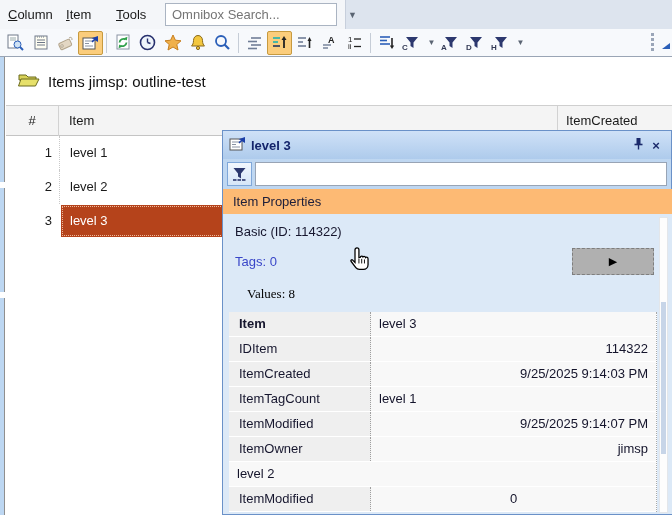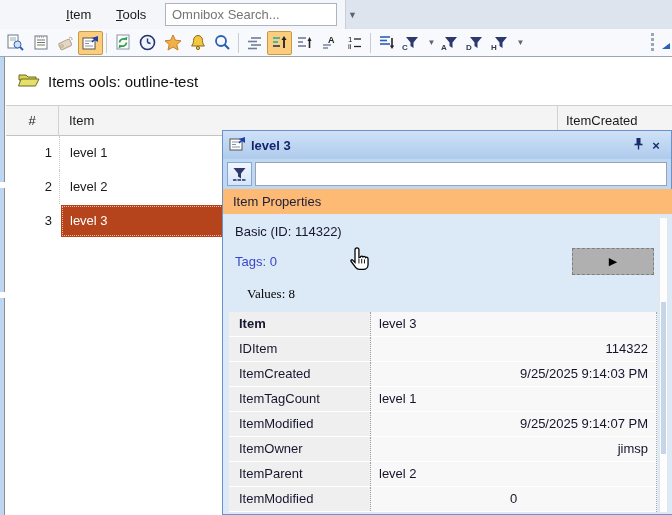--- a/index.html
+++ b/index.html
@@ -80,20 +80,21 @@
   
   .cursor { position:absolute; left:348px; top:245px; z-index:9; }
 </style>
 </head>
 <body>
 
 <div id="app">
 
   <div class="menubar">
     <div class="menubar-right"></div>
+    <div class="menu-item" style="left:0"><span class="accel">C</span><span>olumn</span></div>
     <div class="menu-item" style="left:58px"><span class="accel">I</span><span>tem</span></div>
     <div class="menu-item" style="left:108px"><span class="accel">T</span><span>ools</span></div>
     <div class="omnibox">
       <input class="ph" placeholder="Omnibox Search..." style="">
       <span class="dd">▼</span>
     </div>
   </div>
 
   <div class="toolbar">
     <div class="tbtn">
@@ -300,21 +301,21 @@
   <div class="dockstrip">
     <div class="gap" style="top:125px"></div>
     <div class="gap" style="top:235px"></div>
   </div>
 
   <div class="itemsbar">
     <span><svg width="22" height="17">
           <path d="M1 4 h7 l2 2 h8 v3 h-17 z" fill="#d9d258" stroke="#6b6b1e"></path>
           <path d="M3 8 h18 l-3.5 7 h-17 z" fill="#e6e06a" stroke="#6b6b1e"></path>
         </svg></span>
-    <span class="txt"><b>Items</b>&nbsp;<span>ools:</span>&nbsp;<b>outline-test</b></span>
+    <span class="txt"><b>Items</b>&nbsp;<span>jimsp:</span>&nbsp;<b>outline-test</b></span>
   </div>
 
   <div class="grid">
     <div class="grid-head">
       <div class="gh-num">#</div>
       <div class="gh-item">Item</div>
       <div class="gh-created">ItemCreated</div>
     </div>
     <div class="grow" style="top:31px">
       <span class="num">1</span>
@@ -389,21 +390,20 @@
           </div>
         <div class="prop">
             <div class="pname">ItemModified</div>
             <div class="pval v-right">9/25/2025 9:14:07 PM</div>
           </div>
         <div class="prop">
             <div class="pname">ItemOwner</div>
             <div class="pval v-right">jimsp</div>
           </div>
         <div class="prop">
-            <div class="pname">ItemParent</div>
             <div class="pval">level 2</div>
           </div>
         <div class="prop">
             <div class="pname">ItemModified</div>
             <div class="pval v-center">0</div>
           </div>
       </div>
     </div>
     <div class="pscroll">
         <div class="thumb"></div>

